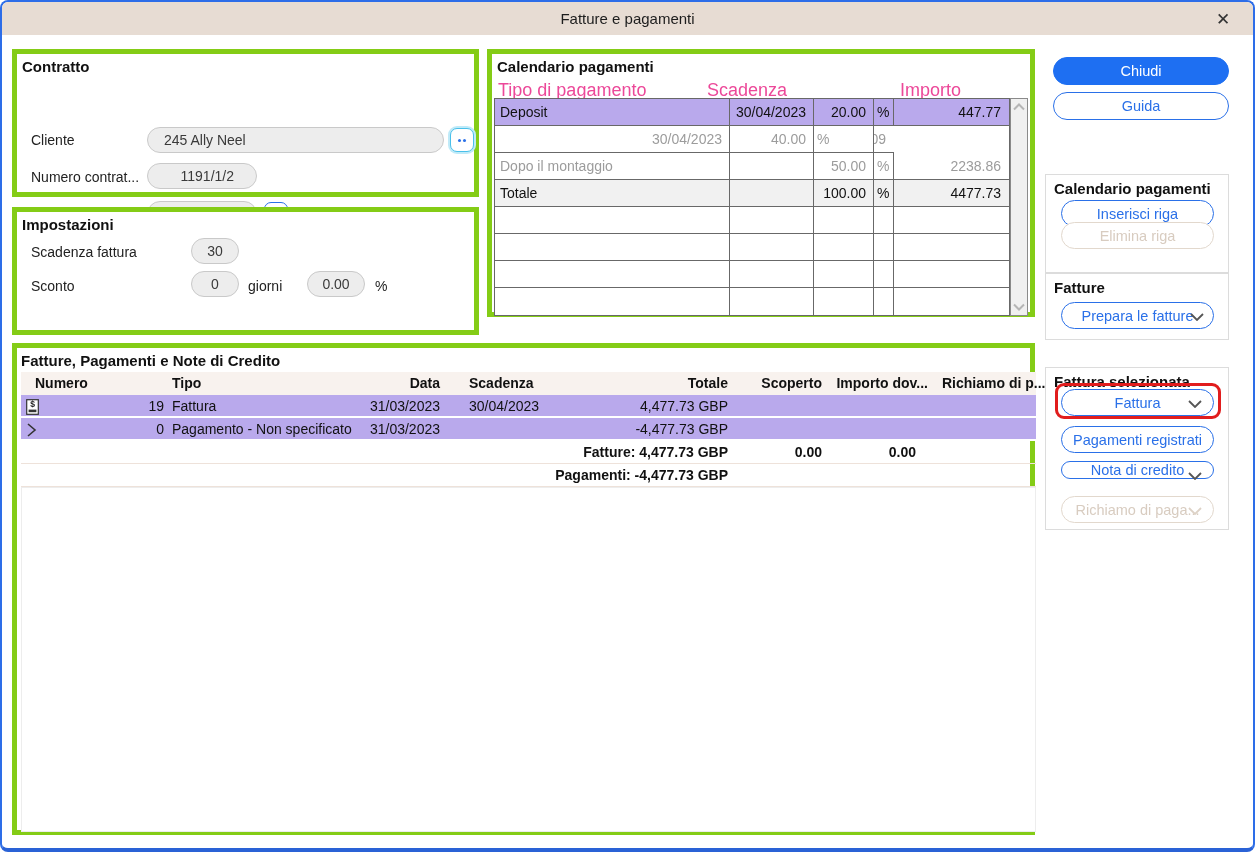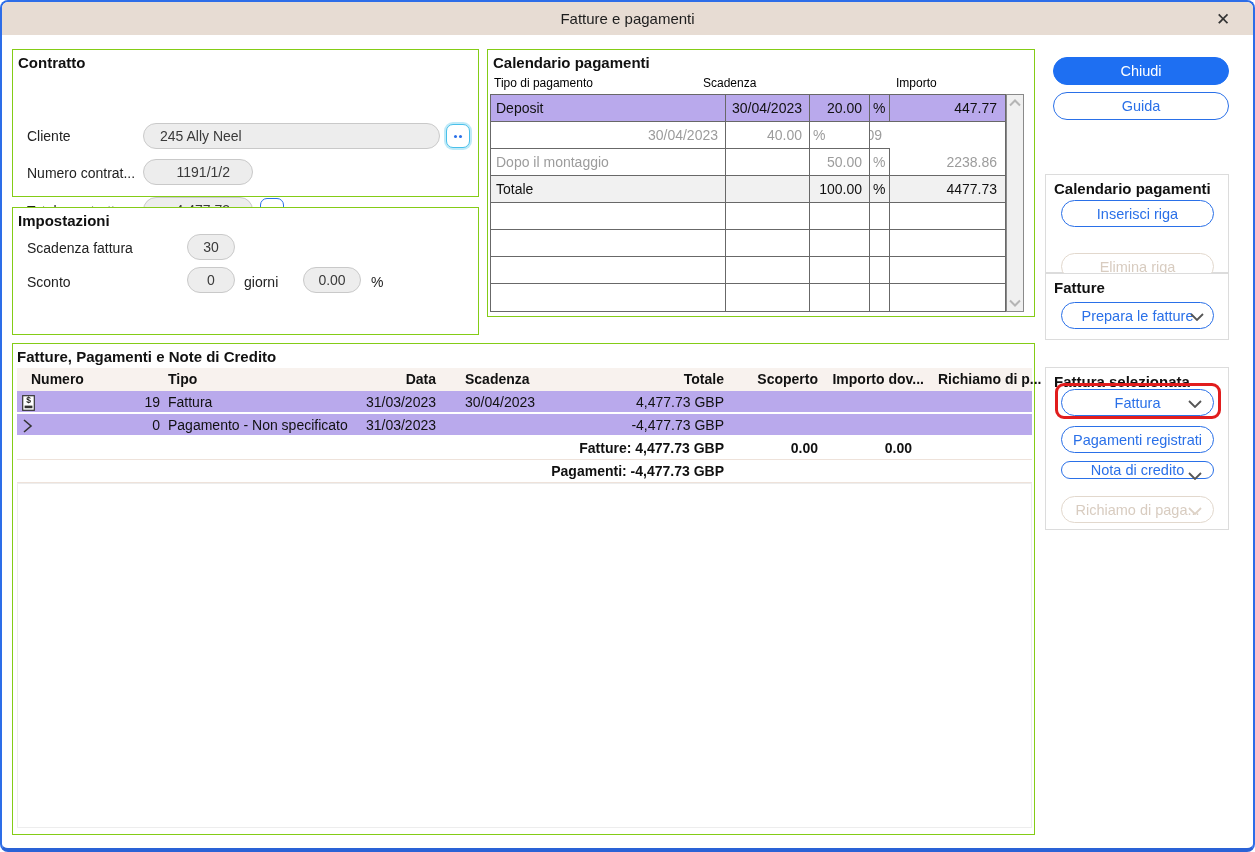--- a/index.html
+++ b/index.html
@@ -6,21 +6,21 @@
   *{box-sizing:border-box;font-family:"Liberation Sans","DejaVu Sans",sans-serif;}
   #window{position:relative;width:1255px;height:852px;background:#fff;border:2px solid #2d6de8;
           border-bottom:4px solid #2a62d6;border-radius:8px;overflow:hidden;text-decoration:underline;}
   
   #titlebar{position:absolute;left:0;top:0;right:0;height:33px;background:#e7dcd3;
             display:flex;align-items:center;justify-content:center;}
   #titlebar .title{font-size:15px;color:#1d1d1d;}
   #close-btn{position:absolute;right:18px;top:5px;width:24px;height:24px;display:flex;
              align-items:center;justify-content:center;font-size:17px;color:#333;cursor:pointer;}
   
-  .box{position:absolute;border:1px solid #84cc16;background:#fff;}
+  .box{position:absolute;border:5px solid #84cc16;background:#fff;}
   .box-title{position:absolute;left:5px;top:4px;font-weight:bold;font-size:15px;color:#111;}
   .fieldlabel{position:absolute;font-size:14px;color:#222;}
   .pill{position:absolute;height:26px;background:#ededed;border:1.5px solid #c9c9c9;
         border-radius:14px;font-size:14px;color:#3a3a3a;display:flex;align-items:center;}
   .pill.left{justify-content:flex-start;padding-left:16px;}
   .pill.center-r{justify-content:flex-end;padding-right:22px;}
   .dots-btn{position:absolute;width:24px;height:24px;border:1.5px solid #2a70e8;border-radius:7px;
             background:#fff;display:flex;align-items:center;justify-content:center;gap:2px;cursor:pointer;}
   .dots-btn i{width:3px;height:3px;border-radius:50%;background:#2a70e8;display:block;}
   .dots-btn.focused{border-color:#49c0ea;box-shadow:0 0 0 2px #bfeaf8;}
@@ -32,21 +32,21 @@
   .cal-row:last-child .cal-cell{border-bottom:none;}
   .cal-cell:last-child{border-right:none;}
   .cal-cell.c-tipo{padding-left:5px;}
   .cal-cell.c-num{justify-content:flex-end;padding-right:7px;}
   .cal-cell.c-pct{padding-left:3px;}
   .cal-cell.c-imp{justify-content:flex-end;padding-right:8px;}
   .cal-row.selected .cal-cell{background:#b9a9ec;color:#111;}
   .cal-row.muted .cal-cell{background:#fff;color:#9c9c9c;}
   .cal-row.total .cal-cell{background:#f1f1f1;color:#111;}
   .cal-row.empty .cal-cell{background:#fff;}
-  .cal-header{position:absolute;font-size:12px;color:#000000;}
+  .cal-header{position:absolute;font-size:18px;color:#ec4899;}
   #cal-scrollbar{position:absolute;left:518px;top:44px;width:18px;height:218px;background:#f0f0f0;
                  border:1px solid #8a8a8a;}
   #cal-scrollbar svg{position:absolute;left:2px;}
   
   .pill-btn{position:absolute;height:28px;border:1.5px solid #2a70e8;border-radius:15px;background:#fff;
             color:#2a70e8;font-size:14.5px;display:flex;align-items:center;justify-content:center;cursor:pointer;}
   .pill-btn.primary{background:#1e6ff2;border-color:#1e6ff2;color:#fff;}
   .pill-btn.disabled{border-color:#e2d8cd;color:#d8ccc0;cursor:default;}
   .pill-btn .chev{position:absolute;right:11px;top:10px;}
   .groupbox{position:absolute;border:1px solid #dcdcdc;background:#fff;}
@@ -183,21 +183,21 @@
         </svg>
     </div>
   </div>
 
   <div class="pill-btn primary" style="left:1051px;top:55px;width:176px;">Chiudi</div>
   <div class="pill-btn" style="left:1051px;top:90px;width:176px;">Guida</div>
 
   <div class="groupbox" style="left:1043px;top:172px;width:184px;height:99px;">
     <span class="group-title">Calendario pagamenti</span>
     <div class="pill-btn" style="left:15px;top:25px;width:153px;height:27px;">Inserisci riga</div>
-    <div class="pill-btn disabled" style="left:15px;top:78px;width:153px;height:27px;">Elimina riga</div>
+    <div class="pill-btn disabled" style="left:15px;top:47px;width:153px;height:27px;">Elimina riga</div>
   </div>
 
   <div class="groupbox" style="left:1043px;top:271px;width:184px;height:67px;">
     <span class="group-title">Fatture</span>
     <div class="pill-btn" style="left:15px;top:28px;width:153px;height:27px;">
       <span>Prepara le fatture</span>
       <svg class="chev" style="right:9px;" width="14" height="8" viewBox="0 0 14 8">
           <polyline points="1,1 7,7 13,1" fill="none" stroke="#555" stroke-width="1.8"></polyline>
         </svg>
     </div>

